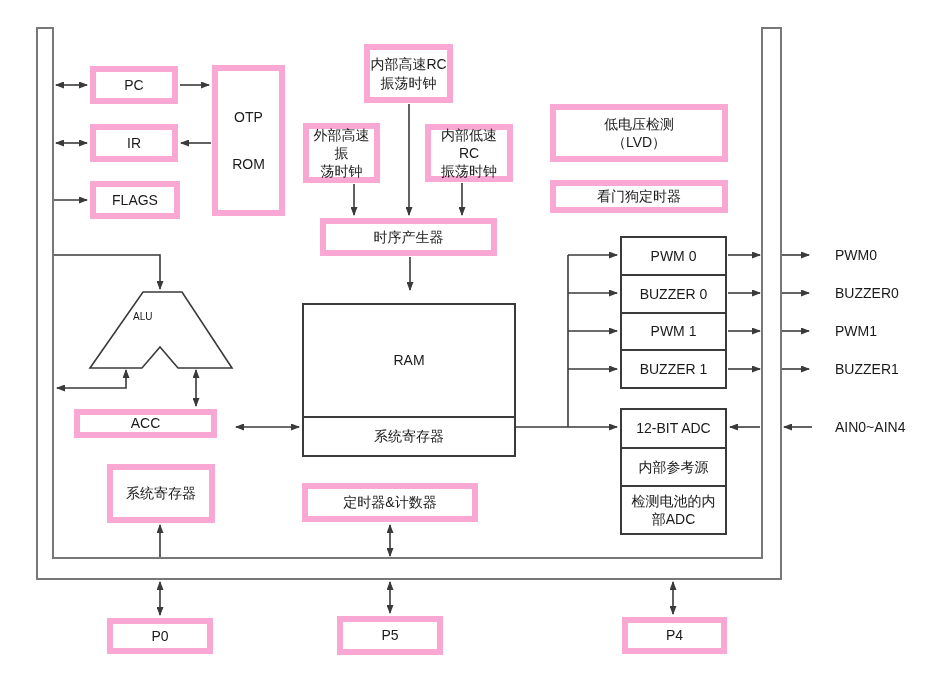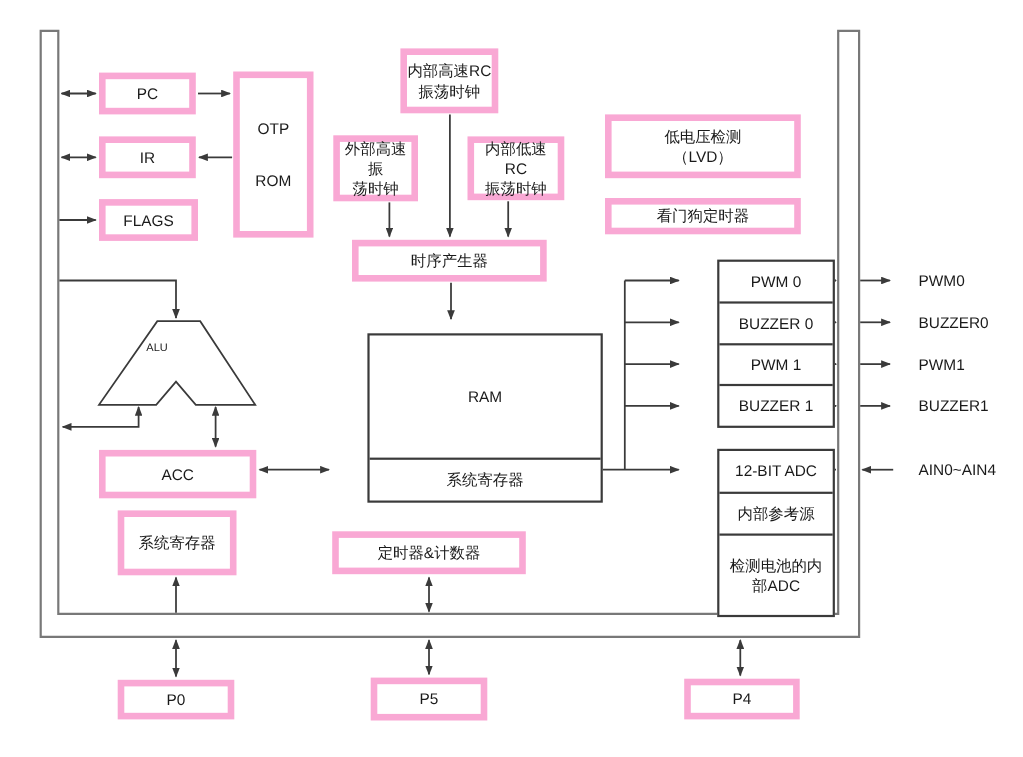--- a/index.html
+++ b/index.html
@@ -8,21 +8,21 @@
     font-family:"Liberation Sans","DejaVu Sans",sans-serif;color:#1a1a1a;
   }
   #wires{position:absolute;left:0;top:0;width:930px;height:688px;}
   .box{
     position:absolute;background:#ffffff;border:6px solid #f9a8d4;box-sizing:border-box;
     display:flex;align-items:center;justify-content:center;text-align:center;
     font-size:14px;line-height:1.3;white-space:pre-line;
   }
   .tall-gap{line-height:3.3;}
   .stack{position:absolute;background:#ffffff;border:2px solid #3a3a3a;box-sizing:border-box;
-    display:flex;flex-direction:column;margin-left:32px;}
+    display:flex;flex-direction:column;}
   .row{display:flex;align-items:center;justify-content:center;text-align:center;
     font-size:14px;line-height:1.3;white-space:pre-line;box-sizing:border-box;}
   .row + .row{border-top:2px solid #3a3a3a;}
   .pin-label{position:absolute;font-size:14px;line-height:18px;height:18px;white-space:nowrap;margin-left:19px;}
   .float-label{position:absolute;font-size:10px;}
 </style>
 </head>
 <body>
 
 <div id="canvas">
@@ -93,35 +93,35 @@
 荡时钟</div>
   <div class="box" style="left:425px;top:124px;width:88px;height:58px">内部低速RC
 振荡时钟</div>
   <div class="box" style="left:320px;top:218px;width:177px;height:38px">时序产生器</div>
 
   <div class="box" style="left:550px;top:104px;width:178px;height:58px">低电压检测
 （LVD）</div>
   <div class="box" style="left:550px;top:180px;width:178px;height:33px">看门狗定时器</div>
 
   <div class="float-label" style="left:133px;top:311px;width:60px">ALU</div>
-  <div class="box" style="left:90px;top:409px;width:143px;height:44px">ACC</div>
+  <div class="box" style="left:74px;top:409px;width:143px;height:29px">ACC</div>
 
   <div class="stack" style="left:302px;top:303px;width:214px;height:154px">
     <div class="row" style="flex:1">RAM</div>
     <div class="row" style="height:39px">系统寄存器</div>
   </div>
 
   <div class="stack" style="left:620px;top:236px;width:107px;height:153px">
     <div class="row" style="flex:1">PWM 0</div>
     <div class="row" style="flex:1">BUZZER 0</div>
     <div class="row" style="flex:1">PWM 1</div>
     <div class="row" style="flex:1">BUZZER 1</div>
   </div>
 
-  <div class="stack" style="left:620px;top:408px;width:107px;height:153px">
+  <div class="stack" style="left:620px;top:408px;width:107px;height:127px">
     <div class="row" style="height:37px">12-BIT ADC</div>
     <div class="row" style="height:38px">内部参考源</div>
     <div class="row" style="flex:1">检测电池的内
 部ADC</div>
   </div>
 
   <div class="box" style="left:107px;top:464px;width:108px;height:59px">系统寄存器</div>
   <div class="box" style="left:302px;top:483px;width:176px;height:39px">定时器&amp;计数器</div>
 
   <div class="box" style="left:107px;top:618px;width:106px;height:36px">P0</div>

